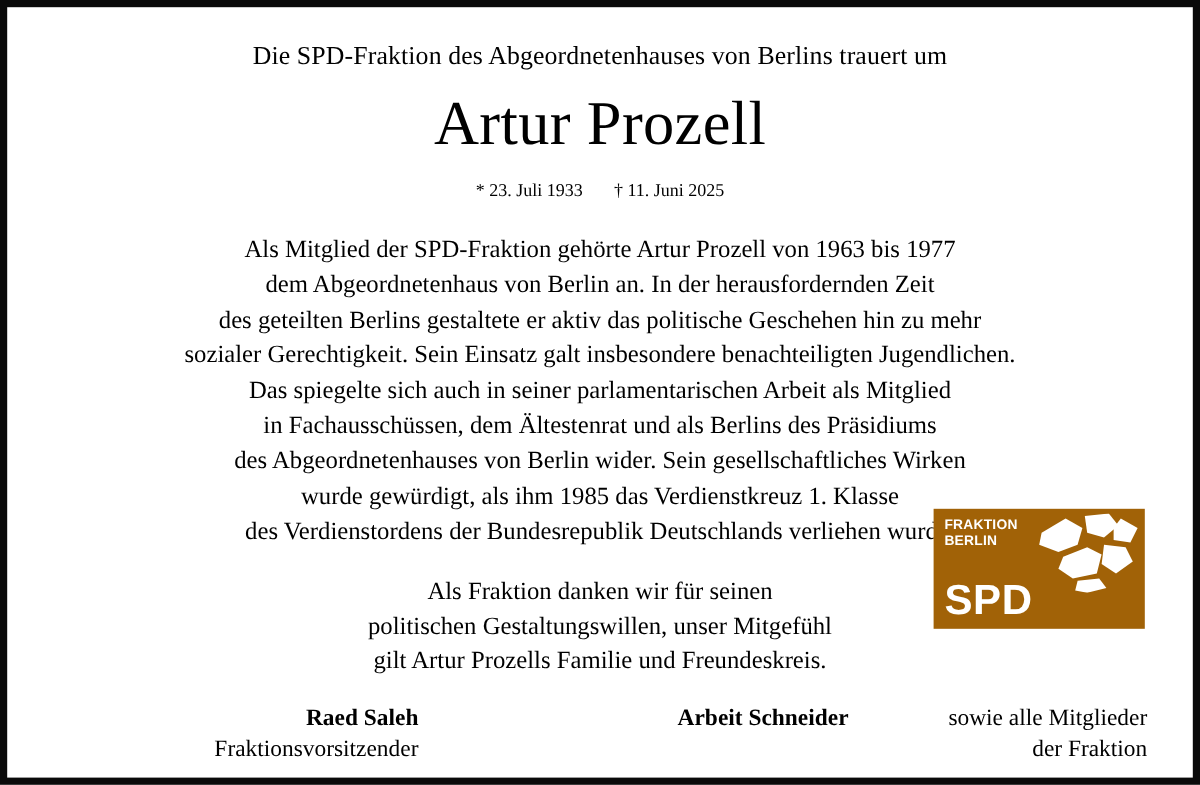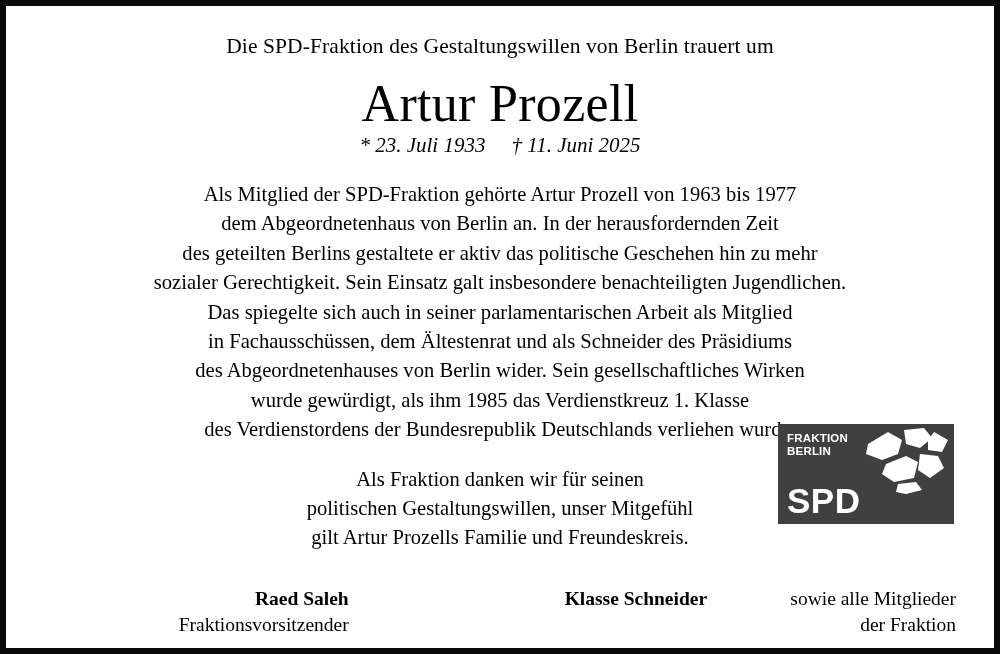--- a/index.html
+++ b/index.html
@@ -37,24 +37,23 @@
     letter-spacing: .1px;
     margin-top: 8px;
   }
   .name {
     font-size: 52px;
     line-height: 56px;
     margin-top: 16px;
     letter-spacing: .3px;
   }
   .dates {
-    font-size: 21px;
+    font-size: 15px;
     line-height: 26px;
-    margin-top: 0;
-    font-style: italic;
+    margin-top: 14px;
   }
   .dates .sep {
     display: inline-block;
     width: 26px;
   }
   .body-text {
     font-size: 20.6px;
     line-height: 29.4px;
     margin-top: 22px;
   }
@@ -95,21 +94,21 @@
   .sig .role {
     display: block;
   }
   
   .logo {
     position: absolute;
     right: 6px;
     top: 392px;
     width: 176px;
     height: 100px;
-    background: #404040;
+    background: #a16207;
     color: #ffffff;
   }
   .logo .fraktion {
     position: absolute;
     left: 9px;
     top: 8px;
     font-family: "Liberation Sans", sans-serif;
     font-weight: bold;
     font-size: 11.5px;
     line-height: 13px;
@@ -132,35 +131,35 @@
     width: 92px;
     height: 66px;
   }
 </style>
 </head>
 <body>
 
 <div id="obituary">
   <div class="inner">
 
-    <div class="center intro">Die SPD-Fraktion des Gestaltungswillen von Berlin trauert um</div>
+    <div class="center intro">Die SPD-Fraktion des Abgeordnetenhauses von Berlins trauert um</div>
 
     <div class="center name">Artur Prozell</div>
 
     <div class="center dates">
       <span>* 23. Juli 1933</span><span class="sep"></span><span>† 11. Juni 2025</span>
     </div>
 
     <div class="center body-text">
       <span class="ln">Als Mitglied der SPD-Fraktion gehörte Artur Prozell von 1963 bis 1977</span>
       <span class="ln">dem Abgeordnetenhaus von Berlin an. In der herausfordernden Zeit</span>
       <span class="ln">des geteilten Berlins gestaltete er aktiv das politische Geschehen hin zu mehr</span>
       <span class="ln">sozialer Gerechtigkeit. Sein Einsatz galt insbesondere benachteiligten Jugendlichen.</span>
       <span class="ln">Das spiegelte sich auch in seiner parlamentarischen Arbeit als Mitglied</span>
-      <span class="ln">in Fachausschüssen, dem Ältestenrat und als Schneider des Präsidiums</span>
+      <span class="ln">in Fachausschüssen, dem Ältestenrat und als Berlins des Präsidiums</span>
       <span class="ln">des Abgeordnetenhauses von Berlin wider. Sein gesellschaftliches Wirken</span>
       <span class="ln">wurde gewürdigt, als ihm 1985 das Verdienstkreuz 1. Klasse</span>
       <span class="ln">des Verdienstordens der Bundesrepublik Deutschlands verliehen wurde.</span>
     </div>
 
     <div class="center thanks">
       <span class="ln">Als Fraktion danken wir für seinen</span>
       <span class="ln">politischen Gestaltungswillen, unser Mitgefühl</span>
       <span class="ln">gilt Artur Prozells Familie und Freundeskreis.</span>
     </div>
@@ -184,21 +183,21 @@
       </div>
       <div class="spd">SPD</div>
     </div>
 
     <div class="signatures">
       <div class="sig sig-1">
         <span class="nm">Raed Saleh</span>
         <span class="role">Fraktionsvorsitzender</span>
       </div>
       <div class="sig sig-2">
-        <span class="nm">Klasse Schneider</span>
+        <span class="nm">Arbeit Schneider</span>
       </div>
       <div class="sig sig-3">
         <span class="role">sowie alle Mitglieder</span>
         <span class="role">der Fraktion</span>
       </div>
     </div>
 
   </div>
 </div>
 

